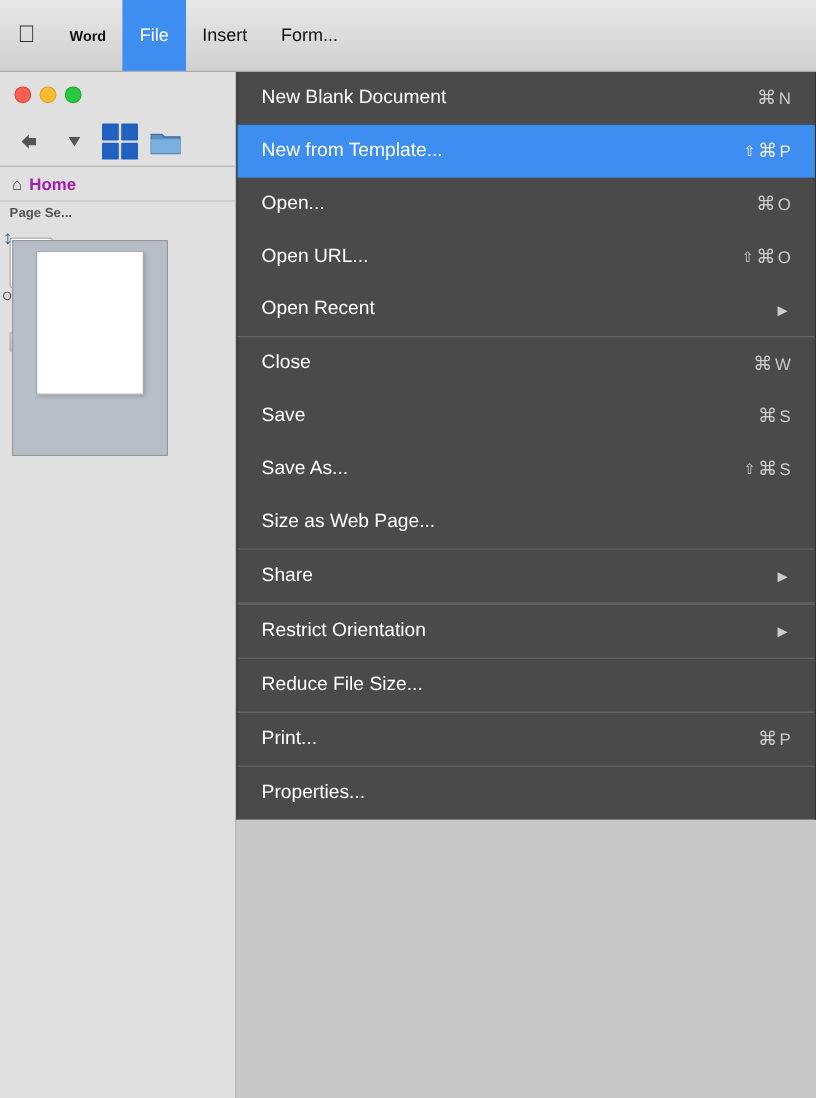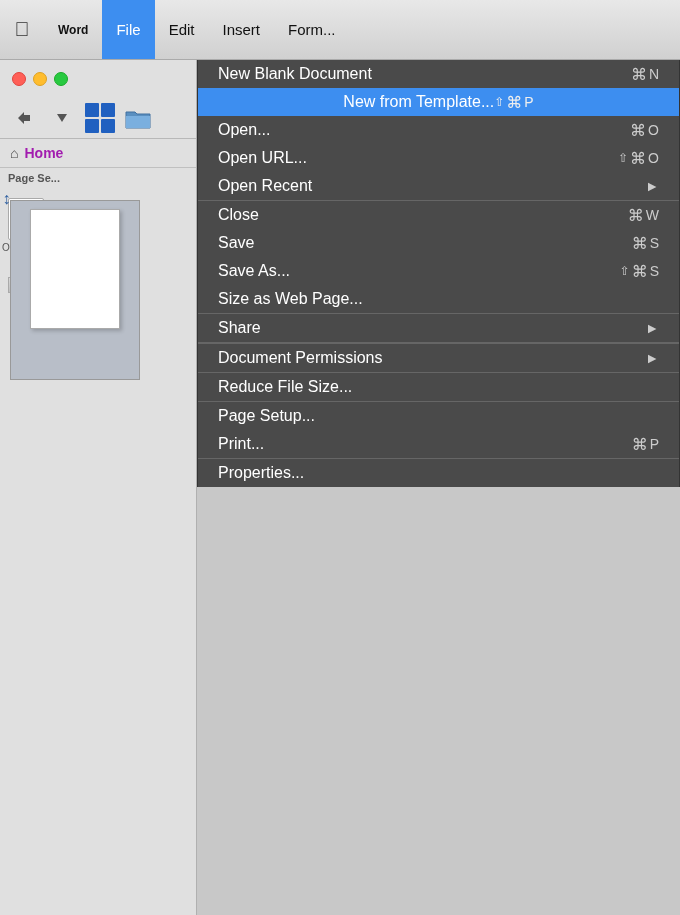--- a/index.html
+++ b/index.html
@@ -225,30 +225,29 @@
       z-index: 20;
       border-left: 1px solid #333;
       border-right: 1px solid #333;
     }
 
     .menu-item {
       display: flex;
       align-items: center;
       justify-content: space-between;
       padding: 0 20px;
-      height: 28px;
+      height: 44px;
       color: white;
       font-size: 16px;
       cursor: pointer;
       position: relative;
     }
 
     .menu-item.highlighted {
       background: #3d8ef0;
-      justify-content: center;
     }
 
     .menu-item .item-label {
       font-weight: 400;
     }
 
     .menu-item .shortcut {
       color: #ccc;
       font-size: 14px;
       display: flex;
@@ -279,21 +278,20 @@
       margin: 0;
     }
   </style>
 </head>
 <body>
 
 <div class="menu-bar">
   <div class="apple-logo"></div>
   <div class="menu-bar-item word-app">Word</div>
   <div class="menu-bar-item active">File</div>
-  <div class="menu-bar-item">Edit</div>
   <div class="menu-bar-item">Insert</div>
   <div class="menu-bar-item">Form...</div>
 </div>
 
 <div class="app-window">
 
   <div class="window-chrome">
     <div class="traffic-lights">
       <div class="traffic-light close"></div>
       <div class="traffic-light minimize"></div>
@@ -464,35 +462,32 @@
       <span class="item-label">Share</span>
       <span class="arrow-right">►</span>
     </div>
 
     <div class="separator"></div>
 
 
     <div class="separator"></div>
 
     <div class="menu-item">
-      <span class="item-label">Document Permissions</span>
+      <span class="item-label">Restrict Orientation</span>
       <span class="arrow-right">►</span>
     </div>
 
     <div class="separator"></div>
 
     <div class="menu-item">
       <span class="item-label">Reduce File Size...</span>
     </div>
 
     <div class="separator"></div>
 
-    <div class="menu-item">
-      <span class="item-label">Page Setup...</span>
-    </div>
 
     <div class="menu-item">
       <span class="item-label">Print...</span>
       <span class="shortcut">
         <span class="cmd-symbol">⌘</span>
           <span>P</span>
       </span>
     </div>
 
     <div class="separator"></div>

